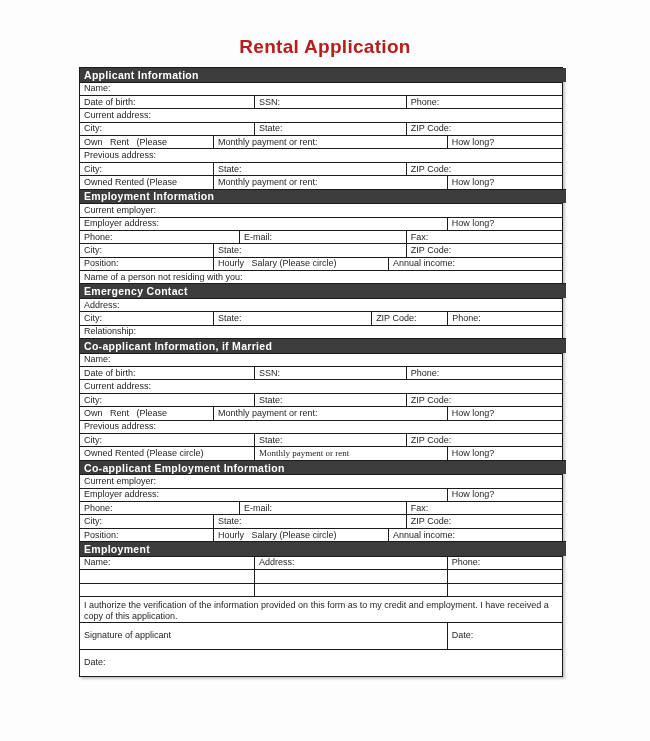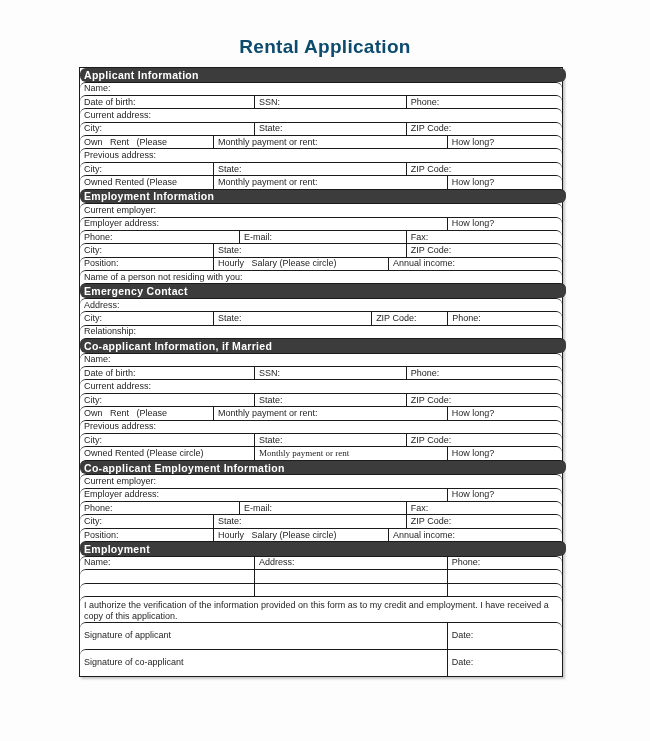--- a/index.html
+++ b/index.html
@@ -13,30 +13,30 @@
   body{
     width:650px;height:741px;
     background:var(--page-bg);
     font-family:"Liberation Sans","DejaVu Sans",sans-serif;
     position:relative;
     overflow:hidden;
   }
   .title{
     position:absolute;top:36px;left:0;width:650px;
     margin:0;text-align:center;
-    font-size:19px;font-weight:bold;color:#0c4a6e;
+    font-size:19px;font-weight:bold;color:#b91c1c;
     letter-spacing:.3px;
   }
   .form-table{
     position:absolute;left:79px;top:67px;width:482px;
     border:1px solid var(--border);
     background:#ffffff;
     box-shadow:2px 2px 2px #c7c7c7;
   }
-  .trow{width:100%;border-radius:6px;}
+  .trow{width:100%;}
   .trow + .trow{border-top:1px solid var(--border);}
   .section-header{
     height:13.5px;
     background:var(--header-bg);
     color:var(--header-text);
     display:flex;align-items:center;
     padding-left:4px;
     font-size:10.5px;font-weight:bold;letter-spacing:.3px;
     box-sizing:content-box;
   }
@@ -383,21 +383,18 @@
       </div>
       <div class="trow form-row sig-row">
         <div class="cell" style="width: 76.1%;">
           <span class="label">Signature of applicant</span>
         </div>
         <div class="cell" style="width: 23.9%;">
           <span class="label">Date:</span>
         </div>
       </div>
       <div class="trow form-row sig-row">
-        <div class="cell" style="width: 76.1%;">
-          <span class="label">Signature of co-applicant</span>
-        </div>
         <div class="cell" style="width: 23.9%;">
           <span class="label">Date:</span>
         </div>
       </div>
     </div>
 </div>
 
 </body></html>

